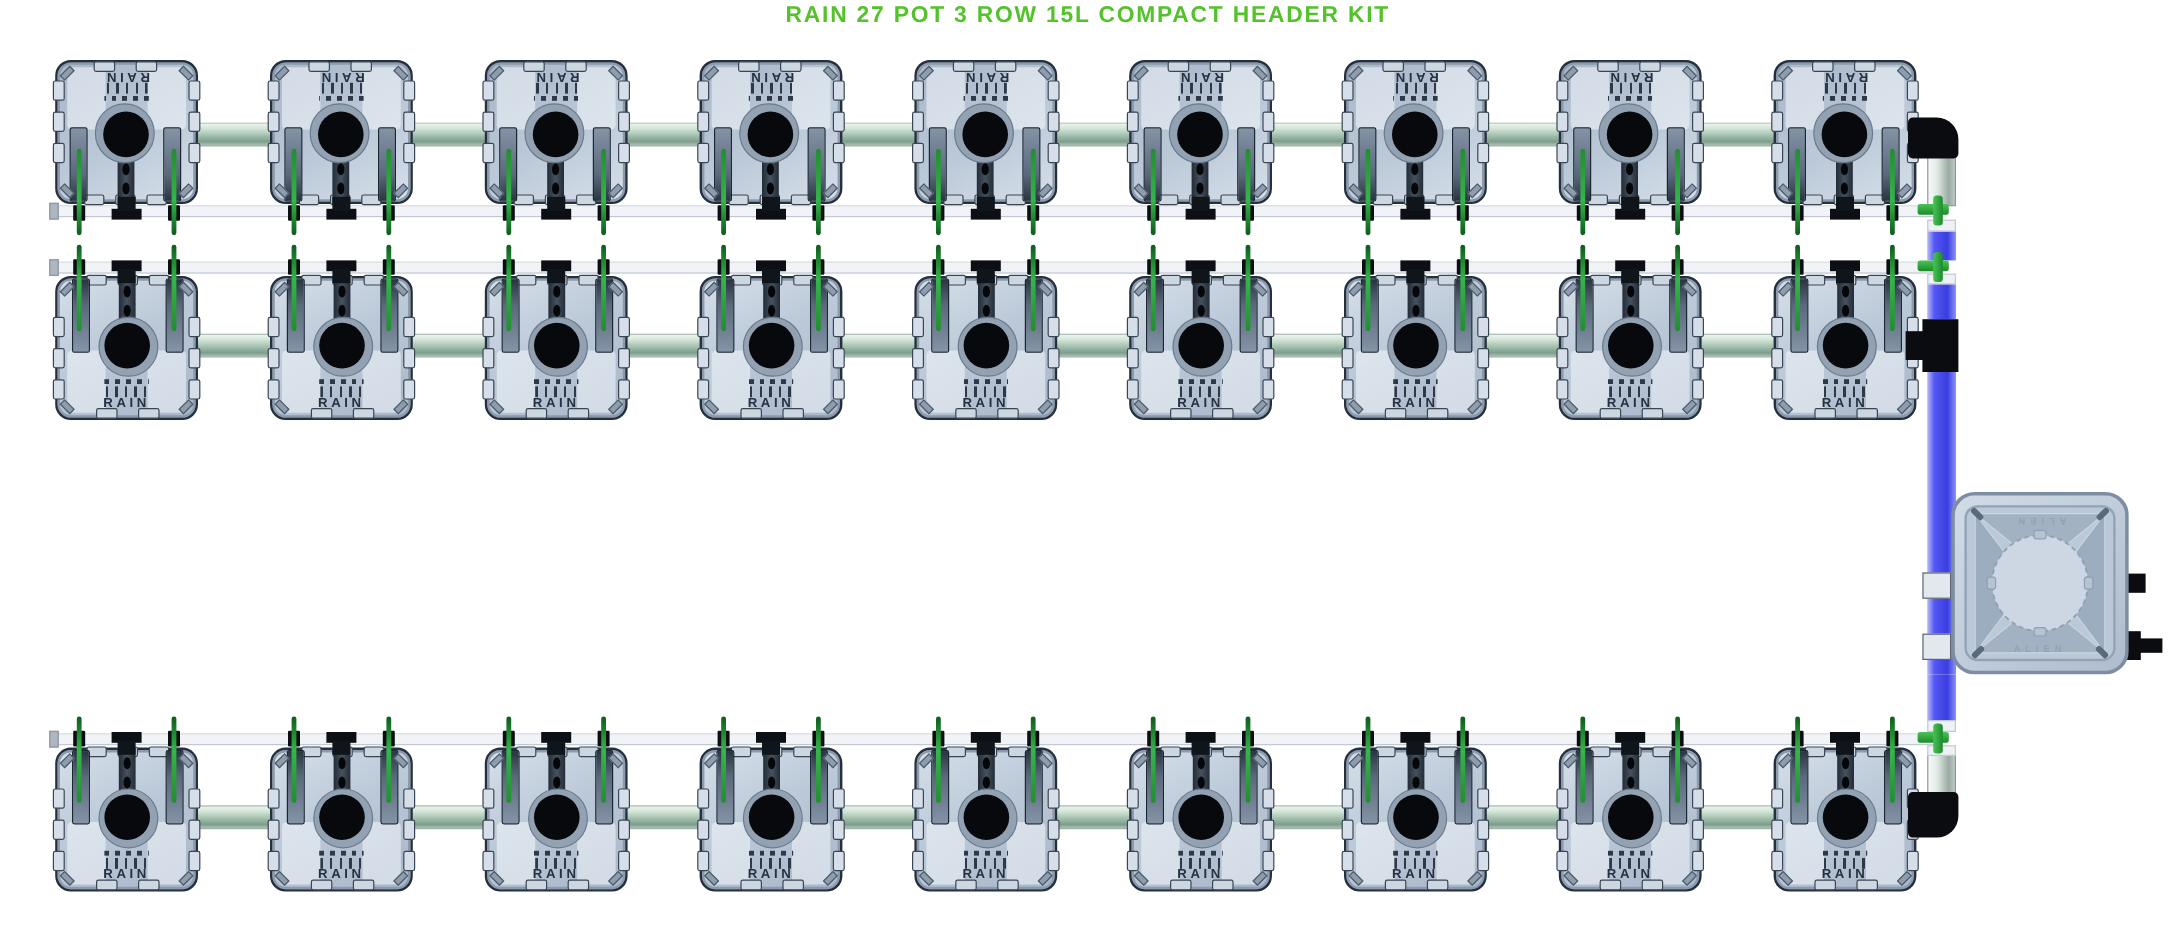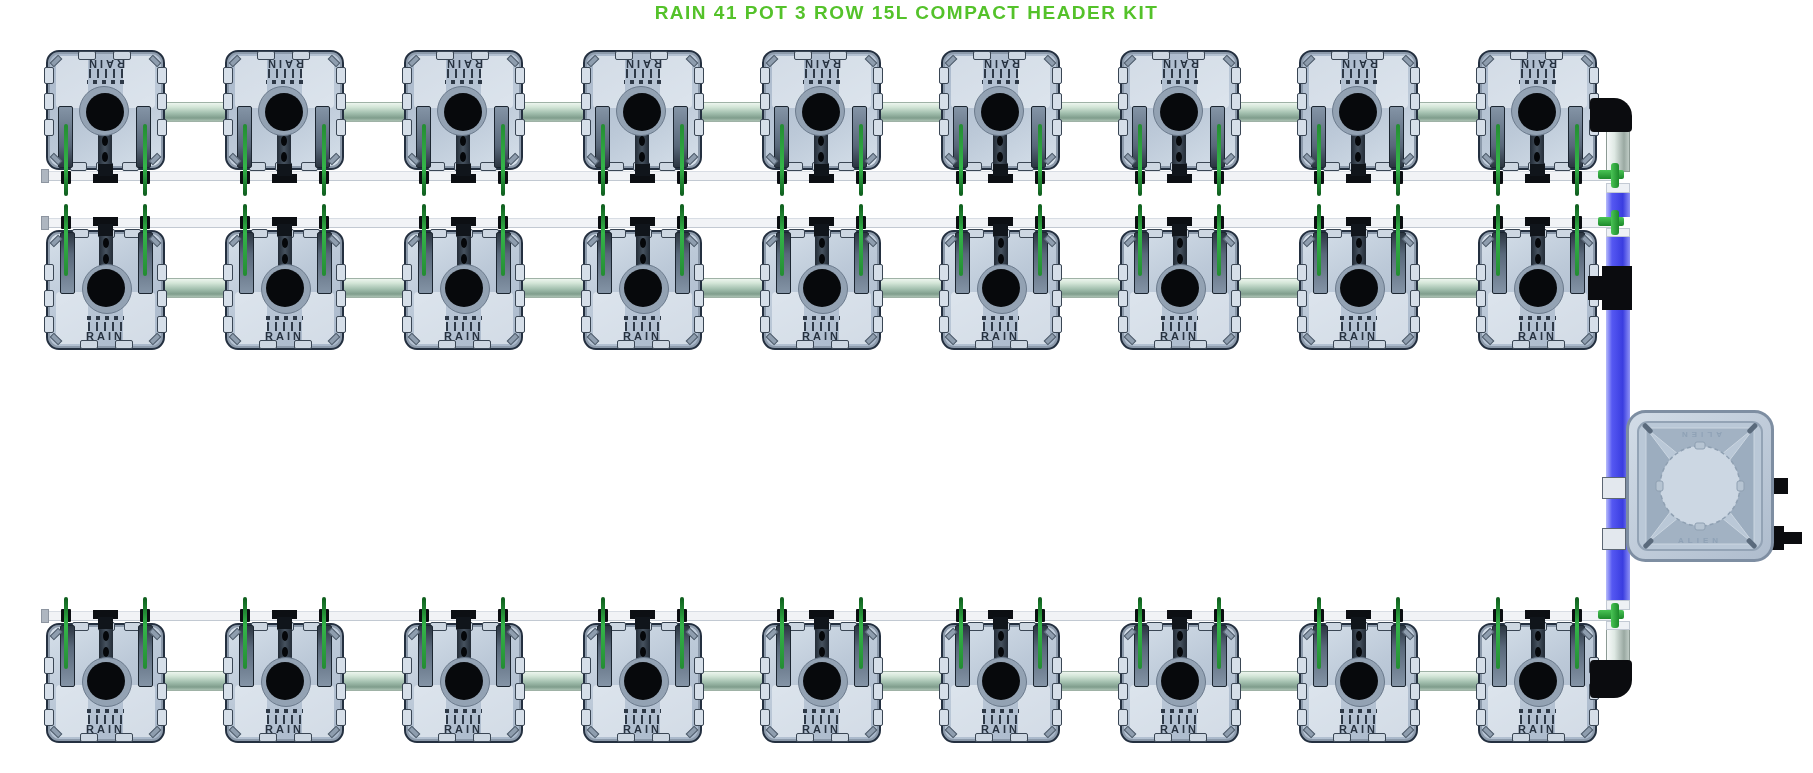--- a/index.html
+++ b/index.html
@@ -72,21 +72,21 @@
   .pot .ticks{position:absolute;left:42px;top:92px;width:35px;height:9px;z-index:2;
     background:repeating-linear-gradient(90deg,#2e3947 0 2px,transparent 2px 8px);}
   .pot .plabel{position:absolute;left:0;top:100px;width:100%;text-align:center;z-index:2;
     font-size:11px;font-weight:bold;letter-spacing:3px;color:#26313f;}
   .pot .cnr{position:absolute;width:10px;height:4px;background:#8e9dae;border:1px solid #4d5a69;z-index:2;}
 </style>
 </head>
 <body>
 
 <div id="stage">
-  <div id="title">RAIN 41 POT 3 ROW 15L COMPACT HEADER KIT</div>
+  <div id="title">RAIN 27 POT 3 ROW 15L COMPACT HEADER KIT</div>
   <div id="parts">
       <div class="hpipe" style="left: 155px; top: 102px; width: 80px; height: 20px;"></div>
       <div class="hpipe" style="left: 334px; top: 102px; width: 80px; height: 20px;"></div>
       <div class="hpipe" style="left: 513px; top: 102px; width: 80px; height: 20px;"></div>
       <div class="hpipe" style="left: 692px; top: 102px; width: 80px; height: 20px;"></div>
       <div class="hpipe" style="left: 871px; top: 102px; width: 80px; height: 20px;"></div>
       <div class="hpipe" style="left: 1050px; top: 102px; width: 80px; height: 20px;"></div>
       <div class="hpipe" style="left: 1229px; top: 102px; width: 80px; height: 20px;"></div>
       <div class="hpipe" style="left: 1408px; top: 102px; width: 80px; height: 20px;"></div>
       <div class="tube" style="left: 45px; top: 171px; width: 1571px; height: 8px;"></div>

